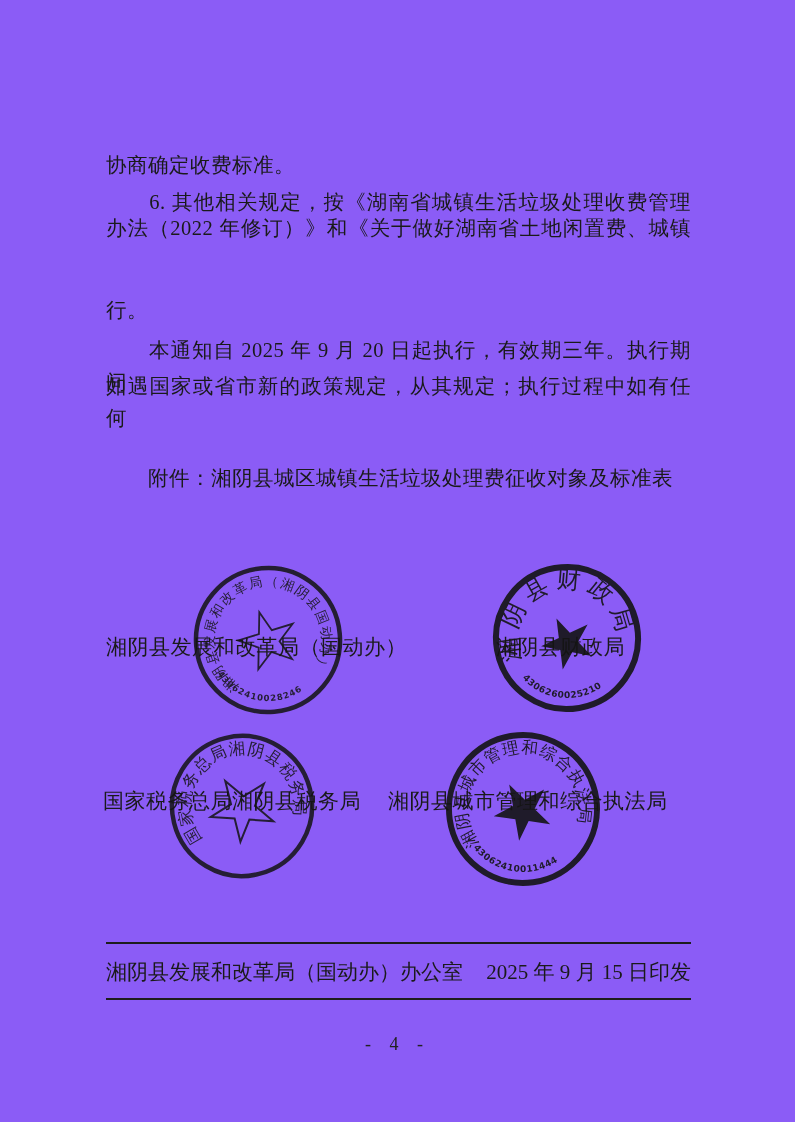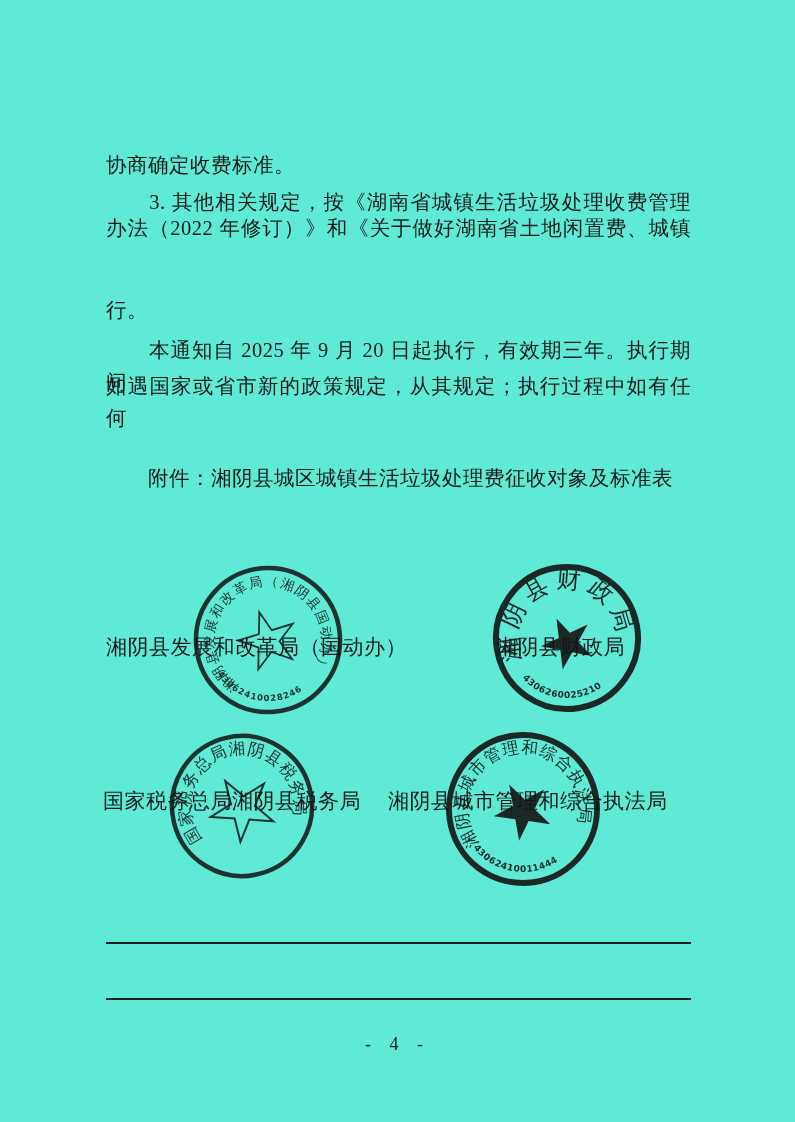--- a/index.html
+++ b/index.html
@@ -1,18 +1,18 @@
 <!DOCTYPE html>
 <html><head>
 <meta charset="utf-8">
 <style>
   html,body { margin:0; padding:0; background:#e8e8e8; }
   .page {
     position:relative; width:795px; height:1122px; margin:0 auto;
-    background:#5eead4; overflow:hidden; color:#1a1a1a;
+    background:#8b5cf6; overflow:hidden; color:#1a1a1a;
     font-family:"Liberation Serif","DejaVu Serif",serif;
     box-shadow:0 0 4px rgba(0,0,0,.2);
   }
   .bl {
     position:absolute; left:106px; width:585px;
     font-size:20.5px; line-height:32px; letter-spacing:.5px;
     white-space:normal; overflow:hidden;
   }
   .fill { text-align:justify; text-align-last:justify; }
   .siglabel {
@@ -32,21 +32,21 @@
   .seal { position:absolute; }
   .sealtxt { font-family:"Liberation Serif","DejaVu Serif",serif; fill:#141414; }
   .sealnum { font-family:"DejaVu Sans","Liberation Sans",sans-serif; font-weight:bold; fill:#141414; }
 </style>
 </head>
 <body>
 
 <div class="page">
 
   <div class="bl" style="top:149px">协商确定收费标准。</div>
-  <div class="bl fill" style="top:186px">　　3. 其他相关规定，按《湖南省城镇生活垃圾处理收费管理</div>
+  <div class="bl fill" style="top:186px">　　6. 其他相关规定，按《湖南省城镇生活垃圾处理收费管理</div>
   <div class="bl fill" style="top:212px">办法（2022 年修订）》和《关于做好湖南省土地闲置费、城镇</div>
   <div class="bl" style="top:294px">行。</div>
   <div class="bl fill" style="top:334px">　　本通知自 2025 年 9 月 20 日起执行，有效期三年。执行期间</div>
   <div class="bl fill" style="top:370px">如遇国家或省市新的政策规定，从其规定；执行过程中如有任何</div>
   <div class="bl" style="top:462px">　　附件：湘阴县城区城镇生活垃圾处理费征收对象及标准表</div>
 
   <span class="siglabel" style="left:106px; top:633px">湘阴县发展和改革局（国动办）</span>
   <span class="siglabel" style="left:496px; top:633px">湘阴县财政局</span>
   <span class="siglabel" style="left:103px; top:787px">国家税务总局湘阴县税务局</span>
   <span class="siglabel" style="left:388px; top:787px">湘阴县城市管理和综合执法局</span>
@@ -109,17 +109,21 @@
         <textPath href="#p4a" startOffset="10">湘阴县城市管理和综合执法局</textPath>
       </text>
       <text class="sealnum" font-size="9" letter-spacing="0.5">
         <textPath href="#p4n" startOffset="2">43062410011444</textPath>
       </text>
       <path d="M0,-1 L0.2246,-0.309 L0.9511,-0.309 L0.3633,0.1181 L0.5878,0.809 L0,0.382 L-0.5878,0.809 L-0.3633,0.1181 L-0.9511,-0.309 L-0.2246,-0.309 Z" transform="translate(79,81) rotate(-20) scale(30)" fill="#141414"></path>
     </g>
   </svg>
 
   <div class="rule" style="top:942px"></div>
+  <div class="footerline">
+    <span>湘阴县发展和改革局（国动办）办公室</span>
+    <span>2025 年 9 月 15 日印发</span>
+  </div>
   <div class="rule" style="top:998px"></div>
 
   <div class="pagenum">- 4 -</div>
 
 </div>
 
 </body></html>

